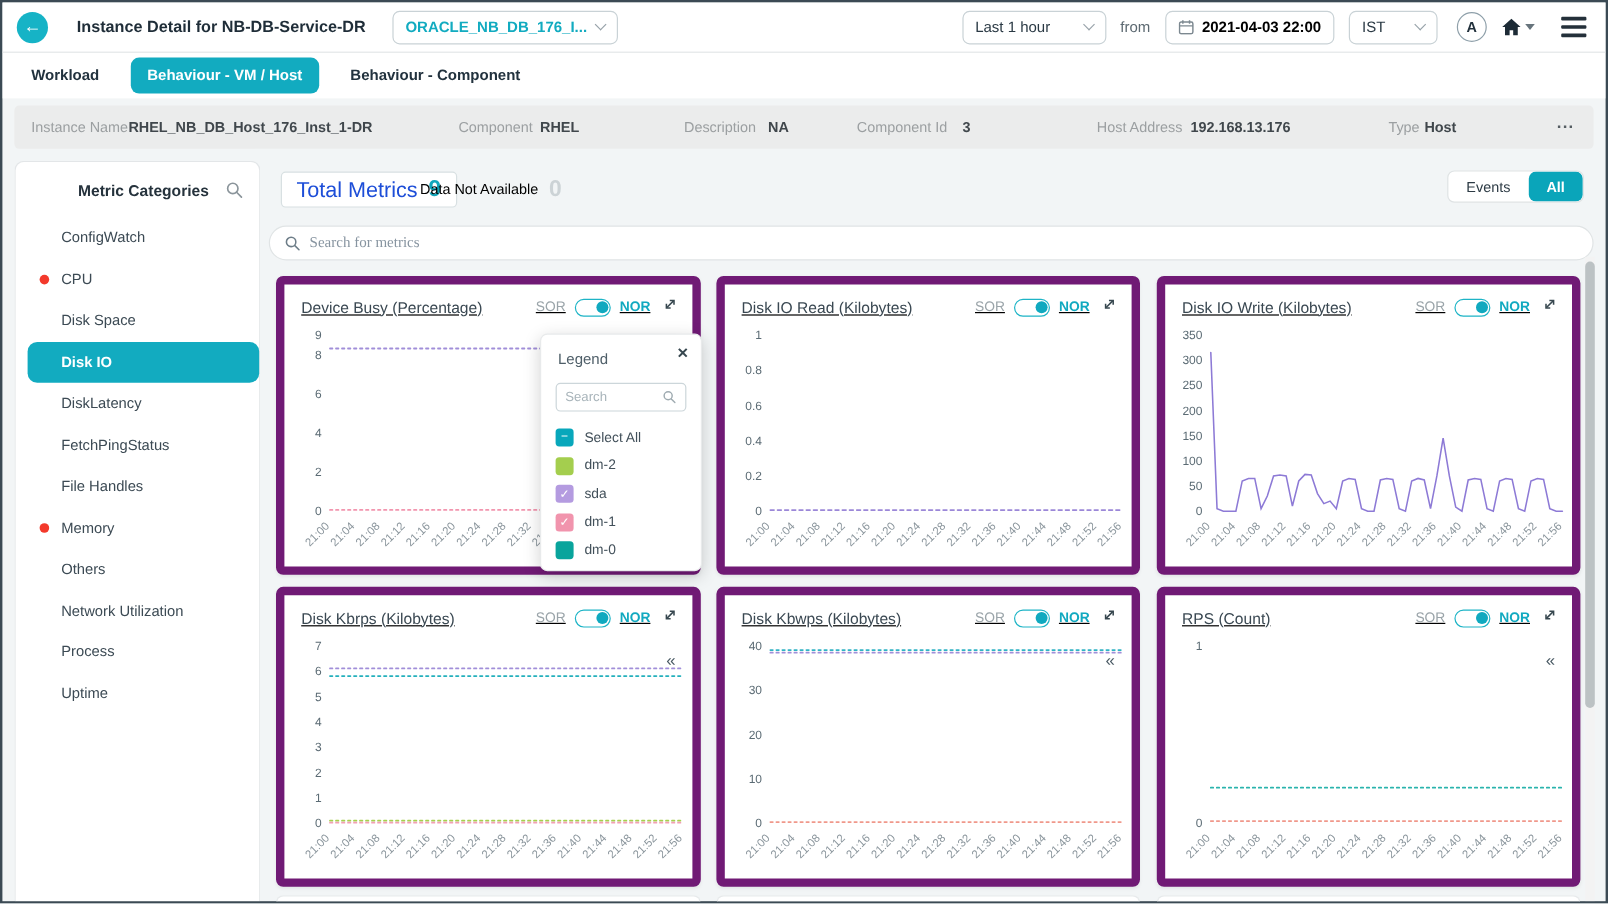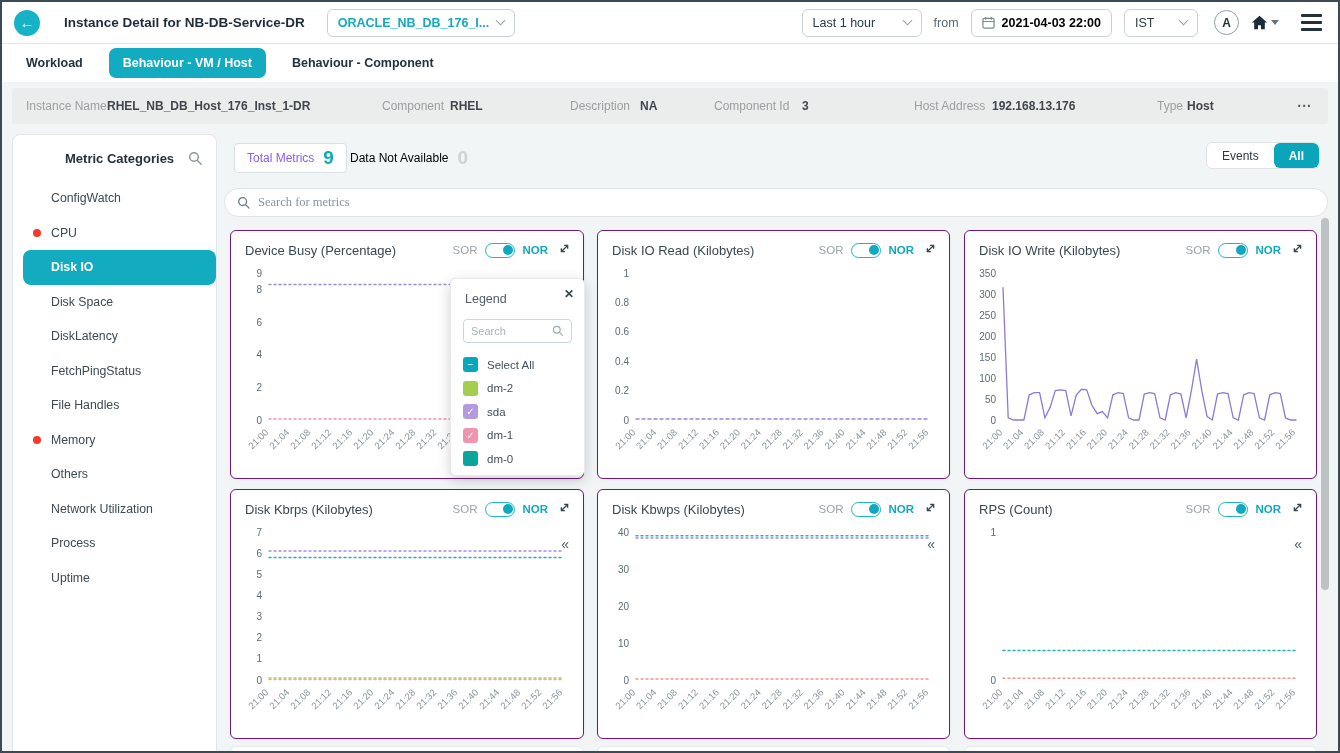--- a/index.html
+++ b/index.html
@@ -59,41 +59,41 @@
   .sb-item { position:relative; height:34.5px; display:flex; align-items:center; padding-left:38px;
              font-size:12.3px; color:#3c4a54; cursor:pointer; }
   .sb-item .dot { position:absolute; left:20px; width:8px; height:8px; border-radius:50%; background:#f3392b; }
   .sb-item.selected { background:#12abc0; color:#fff; font-weight:bold; margin-left:10px;
                       padding-left:28px; border-radius:8px; }
 
   
   .tm-pill { position:absolute; left:232px; top:141px; height:30px; background:#fff;
              border:1px solid #d8e0e2; border-radius:4px; display:flex; align-items:center;
              padding:0 12px; gap:9px; }
-  .tm-label { font-size:12px; color:#8b5cf6; }
+  .tm-label { font-size:18px; color:#1d4ed8; }
   .tm-value { font-size:19px; font-weight:bold; color:#12a7bc; }
   .dna-wrap { position:absolute; left:348px; top:141px; height:30px; display:flex; align-items:center; gap:9px; }
   .dna-label { font-size:12px; color:#000000; }
   .dna-value { font-size:19px; font-weight:bold; color:#ccd3d6; }
   .seg { position:absolute; right:18px; top:140px; height:27px; background:#fff;
          border:1px solid #dfe3e4; border-radius:6px; display:flex; overflow:hidden; }
   .seg-btn { display:flex; align-items:center; padding:0 15px; font-size:12px; color:#2c3a44; cursor:pointer; }
   .seg-btn.active { background:#0aa5ba; color:#fff; font-weight:bold; border-radius:6px; }
 
   
   .metric-search { position:absolute; left:222px; right:10px; top:186px; height:29px; background:#fff;
                    border:1px solid #e0e4e5; border-radius:15px; display:flex; align-items:center;
                    padding:0 12px; gap:7px; }
   .metric-search input { border:none; outline:none; flex:1; font-size:12.5px;
                          font-family:"Liberation Serif", serif; color:#3c4a54; background:transparent; }
   .metric-search input::placeholder { color:#8794a0; font-family:"Liberation Serif", serif; }
 
   
-  .card { position:absolute; background:#fff; border:1px solid #701a75; border-radius:6px;
-          box-shadow:0 1px 3px rgba(0,0,0,.06); }
+  .card { position:absolute; background:#fff; border:7px solid #701a75; border-radius:6px;
+          box-shadow:0 1px 3px rgba(0,0,0,.06);text-decoration:underline; }
   .card-head { display:flex; align-items:center; padding:10px 12px 0 14px; }
   .card-title { flex:1; font-size:13px; font-weight:500; color:#3a4852; }
   .sor-lbl { font-size:11.5px; color:#9aa4a9; margin-right:8px; }
   .nor-lbl { font-size:11.5px; color:#11a9c0; font-weight:bold; margin-left:7px; margin-right:10px; }
   .toggle { position:relative; width:30px; height:15px; border:1.5px solid #1db4c6; border-radius:9px;
             background:#fff; cursor:pointer; }
   .toggle .knob { position:absolute; right:1px; top:1px; width:10px; height:10px; border-radius:50%;
                   background:#10a9bf; }
   .collapse-ic { position:absolute; right:14px; top:46px; font-size:14px; color:#4a5a64; cursor:pointer; }
   .stub { position:absolute; height:7px; background:#fff; border:1px solid #e7eaeb; border-bottom:none;
@@ -197,25 +197,25 @@
       <line x1="9.4" y1="9.4" x2="13.2" y2="13.2" stroke="#8b959b" stroke-width="1.4" stroke-linecap="round"></line>
     </svg>
     <div class="sb-list" id="sb-list">
         <div class="sb-item">
           <span>ConfigWatch</span>
         </div>
         <div class="sb-item">
           <span class="dot"></span>
           <span>CPU</span>
         </div>
+        <div class="sb-item">
+          <span>Disk Space</span>
+        </div>
         <div class="sb-item selected">
           <span>Disk IO</span>
-        </div>
-        <div class="sb-item">
-          <span>Disk Space</span>
         </div>
         <div class="sb-item">
           <span>DiskLatency</span>
         </div>
         <div class="sb-item">
           <span>FetchPingStatus</span>
         </div>
         <div class="sb-item">
           <span>File Handles</span>
         </div>

